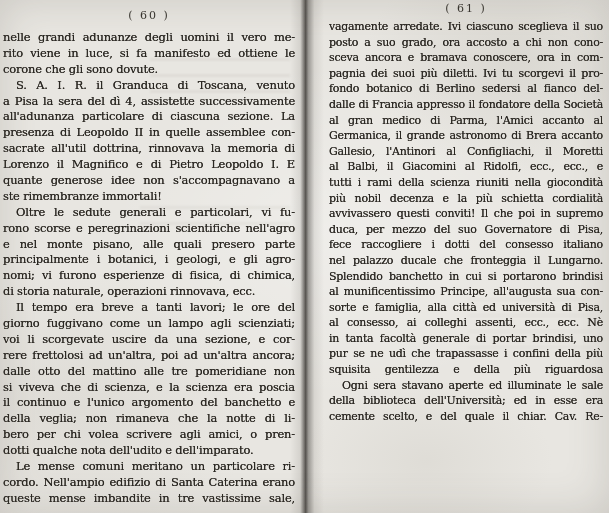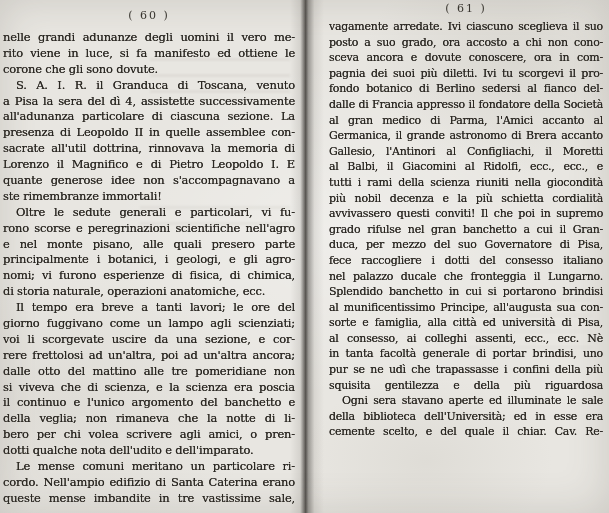--- a/index.html
+++ b/index.html
@@ -98,51 +98,50 @@
       <div class="line">presenza di Leopoldo II in quelle assemblee con-</div>
       <div class="line">sacrate all'util dottrina, rinnovava la memoria di</div>
       <div class="line">Lorenzo il Magnifico e di Pietro Leopoldo I. E</div>
       <div class="line">quante generose idee non s'accompagnavano a que-</div>
       <div class="line end">ste rimembranze immortali!</div>
       <div class="line indent">Oltre le sedute generali e particolari, vi fu-</div>
       <div class="line">rono scorse e peregrinazioni scientifiche nell'agro</div>
       <div class="line">e nel monte pisano, alle quali presero parte</div>
       <div class="line">principalmente i botanici, i geologi, e gli agro-</div>
       <div class="line">nomi; vi furono esperienze di fisica, di chimica,</div>
-      <div class="line end">di storia naturale, operazioni anatomiche, ecc.</div>
+      <div class="line end">di storia naturale, operazioni rinnovava, ecc.</div>
       <div class="line indent">Il tempo era breve a tanti lavori; le ore del</div>
       <div class="line">giorno fuggivano come un lampo agli scienziati;</div>
       <div class="line">voi li scorgevate uscire da una sezione, e cor-</div>
       <div class="line">rere frettolosi ad un'altra, poi ad un'altra ancora;</div>
       <div class="line">dalle otto del mattino alle tre pomeridiane non</div>
       <div class="line">si viveva che di scienza, e la scienza era poscia</div>
       <div class="line">il continuo e l'unico argomento del banchetto e</div>
       <div class="line">della veglia; non rimaneva che la notte di li-</div>
       <div class="line">bero per chi volea scrivere agli amici, o pren-</div>
       <div class="line end">dotti qualche nota dell'udito e dell'imparato.</div>
       <div class="line indent">Le mense comuni meritano un particolare ri-</div>
       <div class="line">cordo. Nell'ampio edifizio di Santa Caterina erano</div>
       <div class="line">queste mense imbandite in tre vastissime sale,</div>
     </div>
 
   <div class="lines" id="lines-right">
       <div class="line">vagamente arredate. Ivi ciascuno sceglieva il suo</div>
       <div class="line">posto a suo grado, ora accosto a chi non cono-</div>
-      <div class="line">sceva ancora e dovute conoscere, ora in com-</div>
+      <div class="line">sceva ancora e bramava conoscere, ora in com-</div>
       <div class="line">pagnia dei suoi più diletti. Ivi tu scorgevi il pro-</div>
       <div class="line">fondo botanico di Berlino sedersi al fianco del-</div>
       <div class="line">dalle di Francia appresso il fondatore della Società</div>
       <div class="line">al gran medico di Parma, l'Amici accanto al</div>
       <div class="line">Germanica, il grande astronomo di Brera accanto</div>
       <div class="line">Gallesio, l'Antinori al Configliachi, il Moretti</div>
       <div class="line">al Balbi, il Giacomini al Ridolfi, ecc., ecc., e</div>
       <div class="line">tutti i rami della scienza riuniti nella giocondità</div>
       <div class="line">più nobil decenza e la più schietta cordialità</div>
       <div class="line">avvivassero questi conviti! Il che poi in supremo</div>
-      <div class="line">grado rifulse nel gran banchetto a cui il Gran-</div>
       <div class="line">duca, per mezzo del suo Governatore di Pisa,</div>
       <div class="line">fece raccogliere i dotti del consesso italiano</div>
       <div class="line">nel palazzo ducale che fronteggia il Lungarno.</div>
       <div class="line">Splendido banchetto in cui si portarono brindisi</div>
       <div class="line">al munificentissimo Principe, all'augusta sua con-</div>
       <div class="line">sorte e famiglia, alla città ed università di Pisa,</div>
       <div class="line">al consesso, ai colleghi assenti, ecc., ecc. Nè</div>
       <div class="line">in tanta facoltà generale di portar brindisi, uno</div>
       <div class="line">pur se ne udì che trapassasse i confini della più</div>
       <div class="line end">squisita gentilezza e della più riguardosa prudenza.</div>

